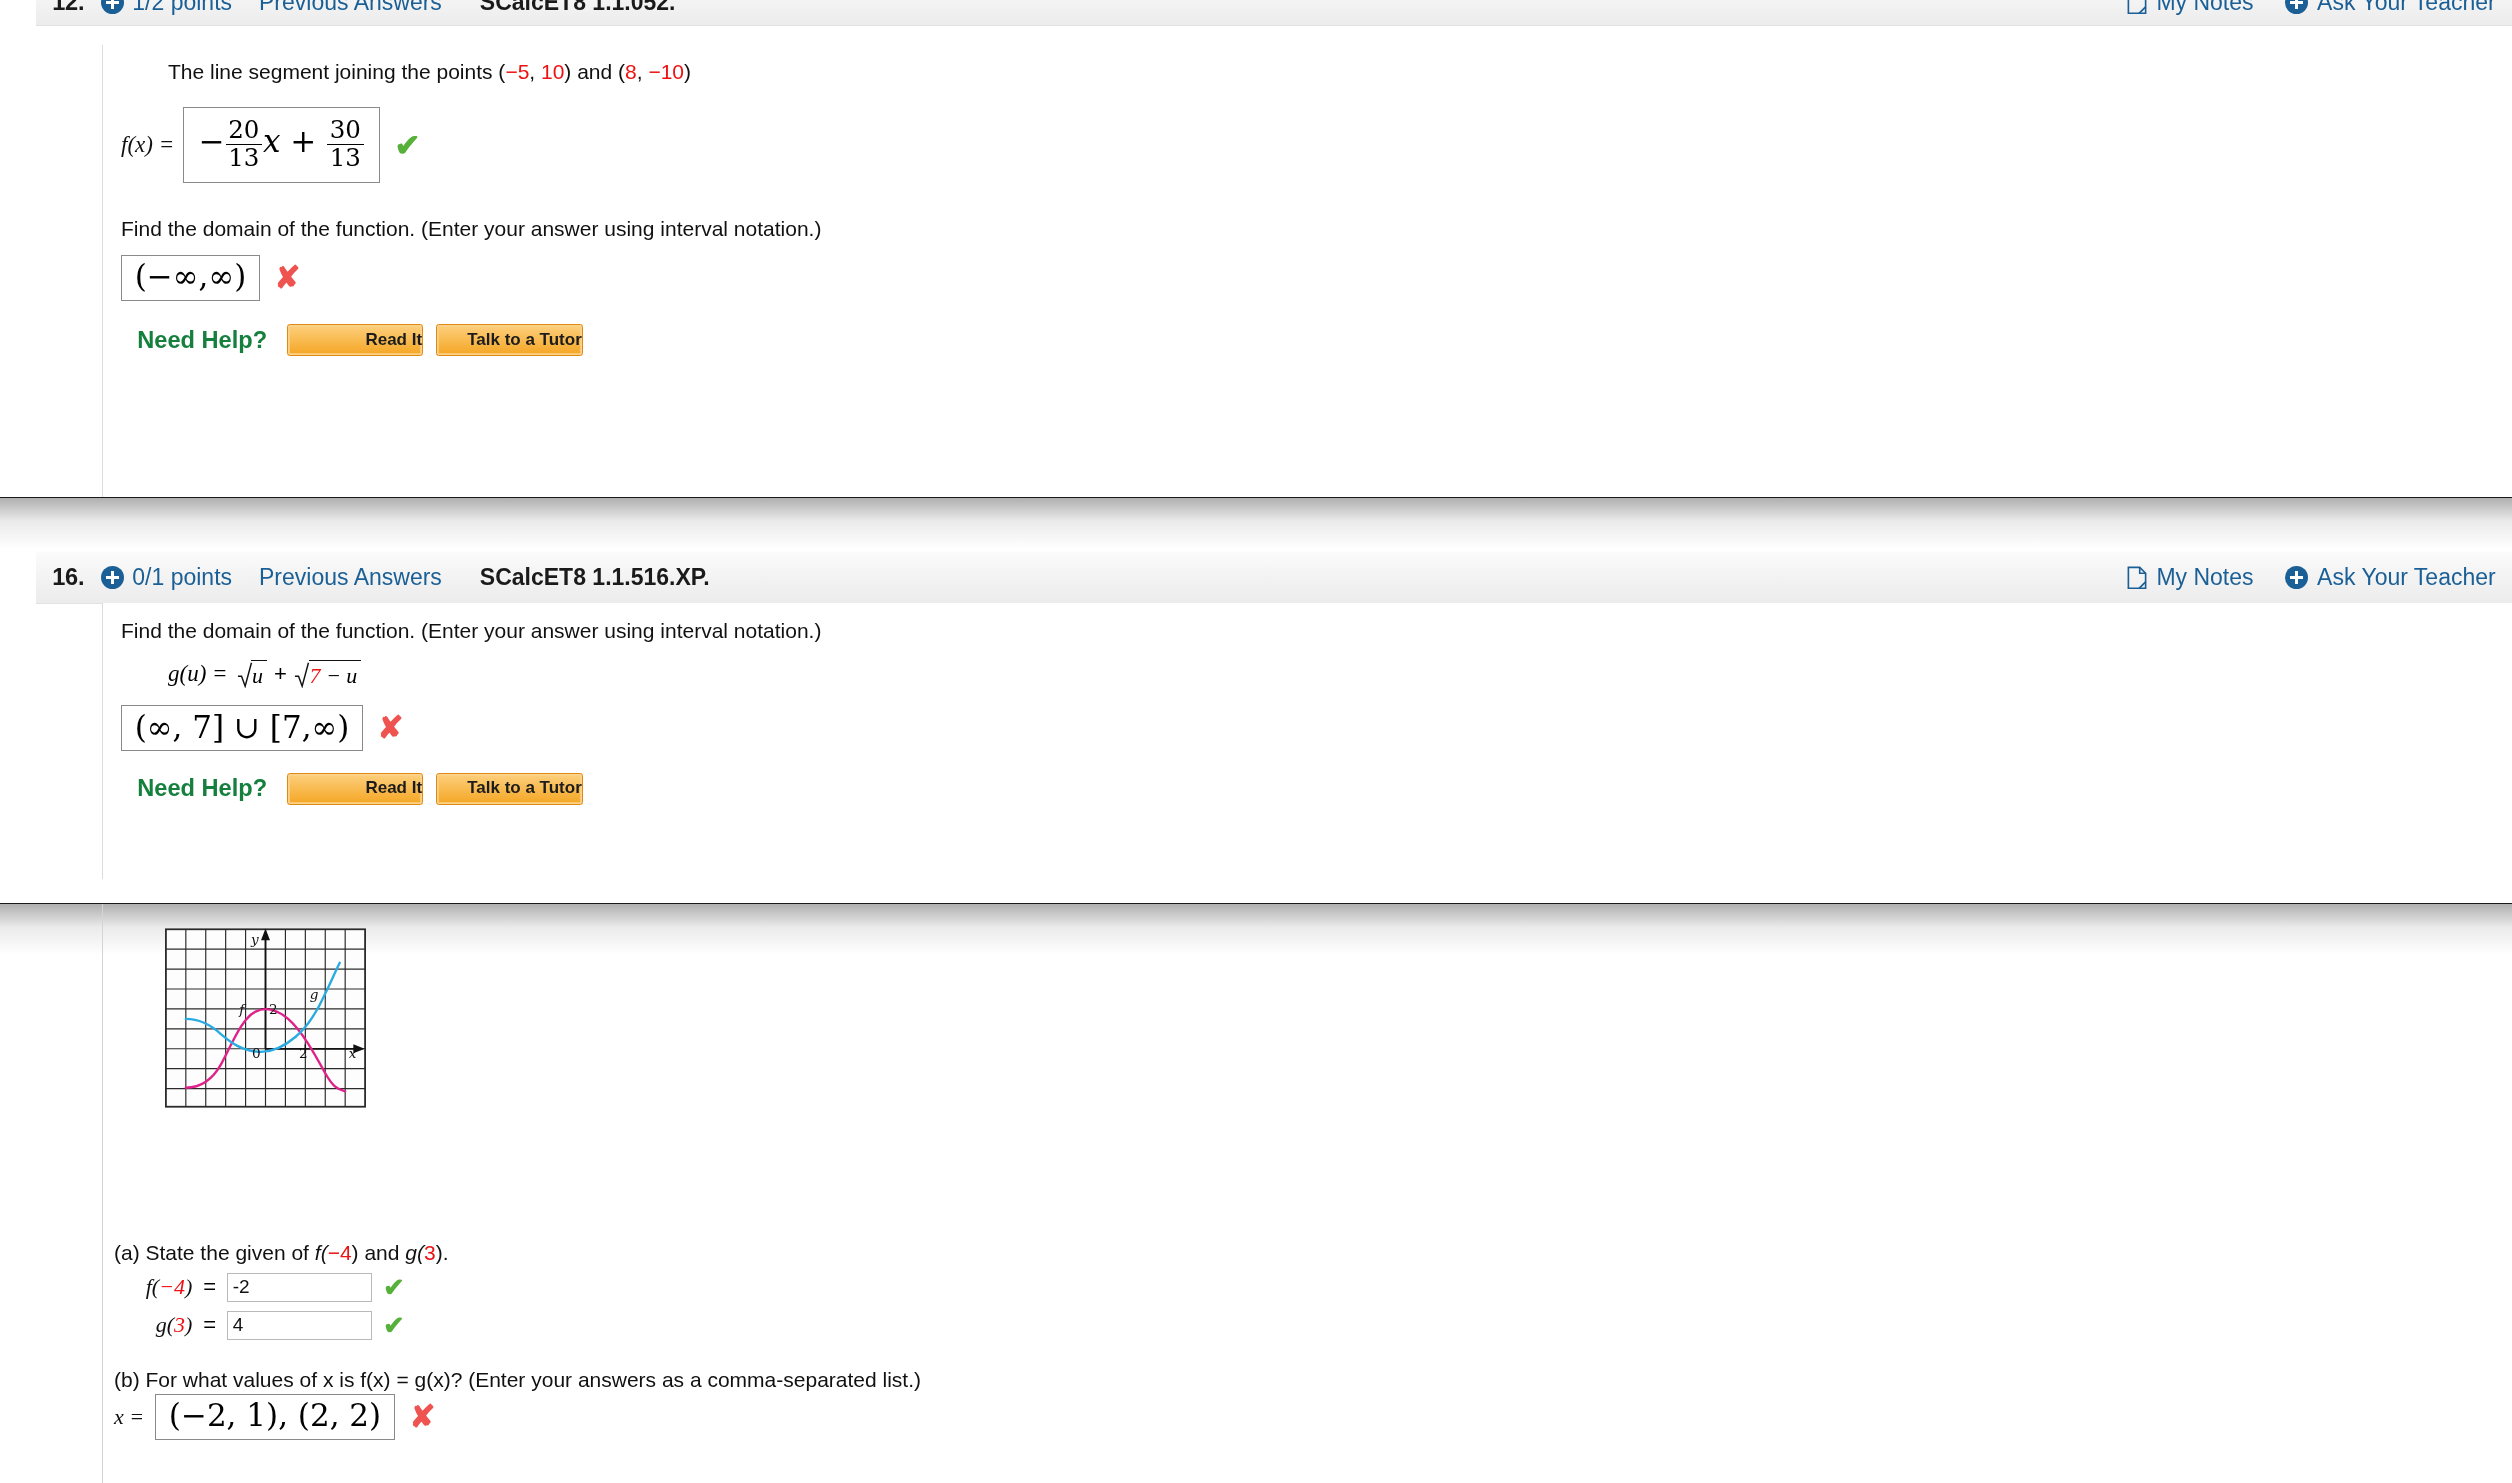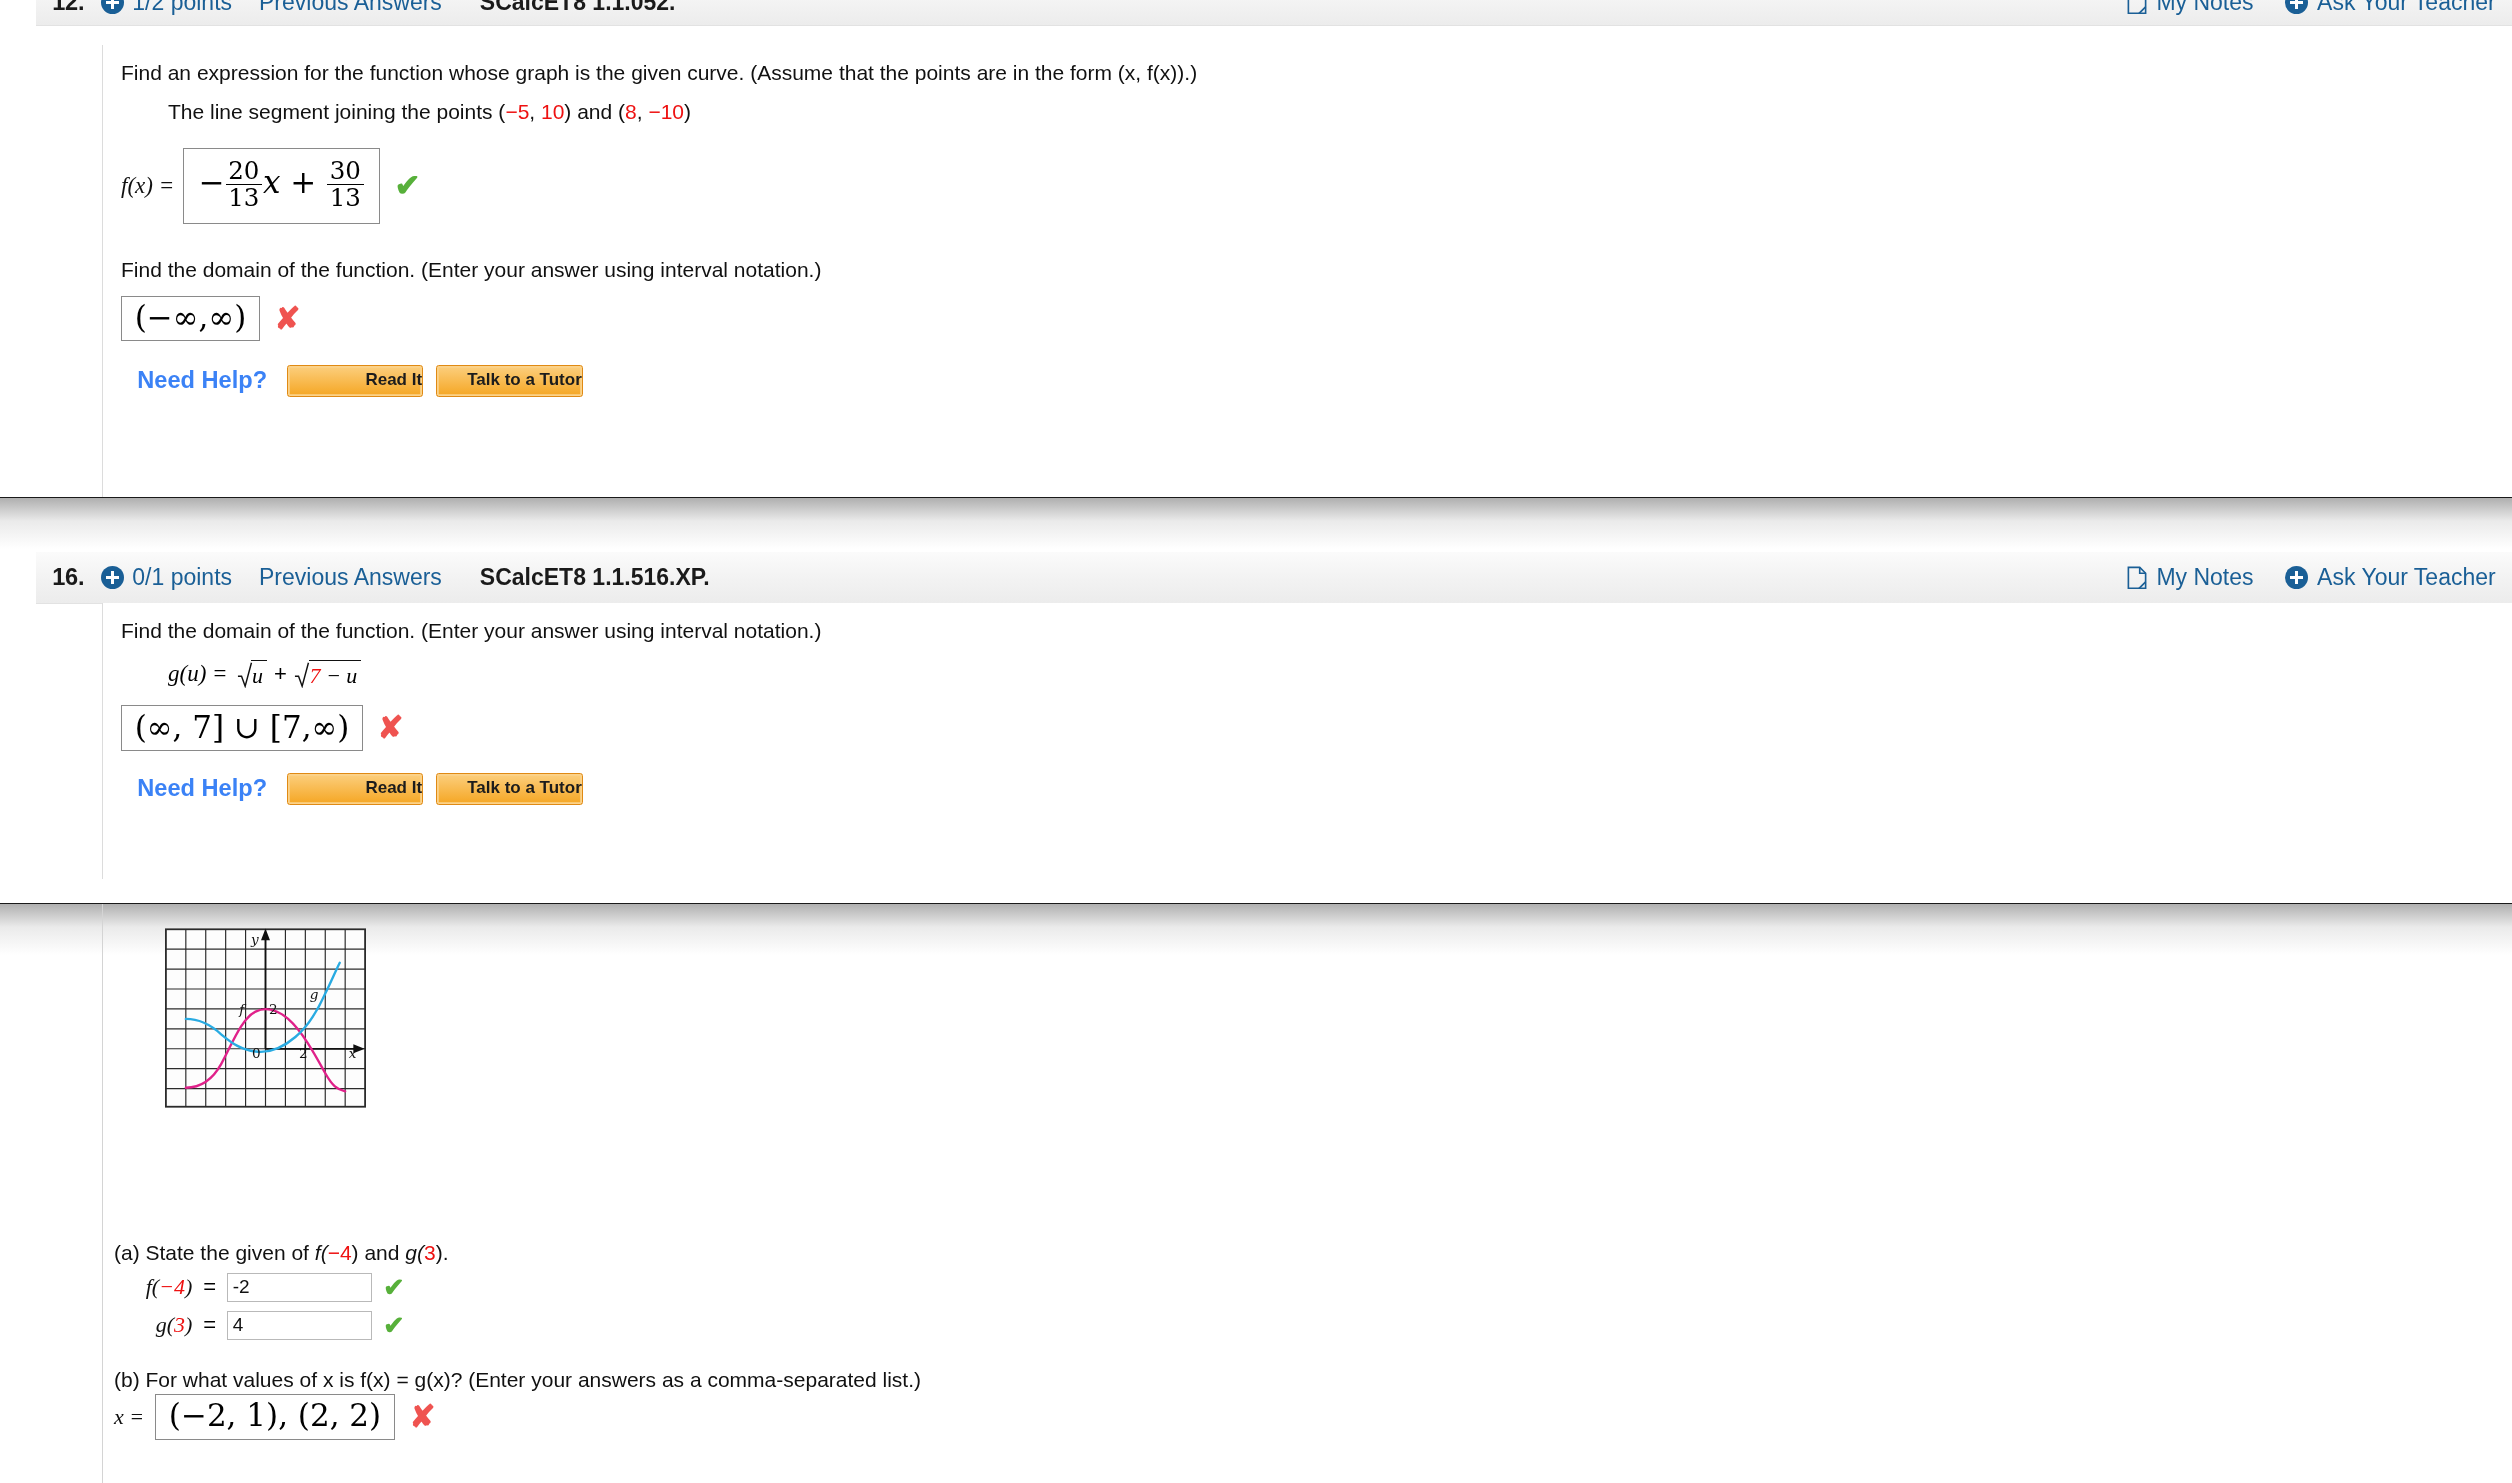--- a/index.html
+++ b/index.html
@@ -159,21 +159,21 @@
     line-height: 1;
   }
   .mark.ok  { color: #57b03a; }
   .mark.bad { color: #ef5350; }
 
   
   .needhelp-row { display: flex; align-items: center; }
   .needhelp-lbl {
     font-size: 23.6px;
     font-weight: bold;
-    color: #3b82f6;
+    color: #15803d;
     margin-right: 20px;
     white-space: nowrap;
   }
   .help-btn {
     font-family: "Liberation Sans", sans-serif;
     font-size: 17px;
     font-weight: bold;
     color: #1c1c1c;
     background: linear-gradient(to bottom, #fcc濃 0%, #f6b33d 100%);
     background: linear-gradient(to bottom, #fbc濃 0%, #f3a82e 100%);
@@ -281,21 +281,20 @@
         </span>
         <span class="hdr-link">
           <span class="plus-icon"></span>
           <span class="lbl">Ask Your Teacher</span>
         </span>
       </span>
     </div>
 
     <div class="q-body" style="top:45px;height:452px;">
 
-      <div class="stmt" style="margin-top:14.5px;">Find an expression for the function whose graph is the given curve. (Assume that the points are in the form (x, f(x)).)</div>
 
       <div class="sub-stmt" style="margin-top:14.5px;">
         <span>The line segment joining the points  (</span><span class="red">−5</span>, <span class="red">10</span>) and (<span class="red">8</span>, <span class="red">−10</span>)
       </div>
 
       <div style="margin-top:23.6px; display:flex; align-items:center;">
         <span class="fx-label">f(x) =</span>
         <span class="mathbox tall">
           <span>−</span><span class="frac"><span class="num">20</span><span class="den">13</span></span><span style="font-style:italic">x</span> <span>+</span> <span class="frac"><span class="num">30</span><span class="den">13</span></span>
         </span>

